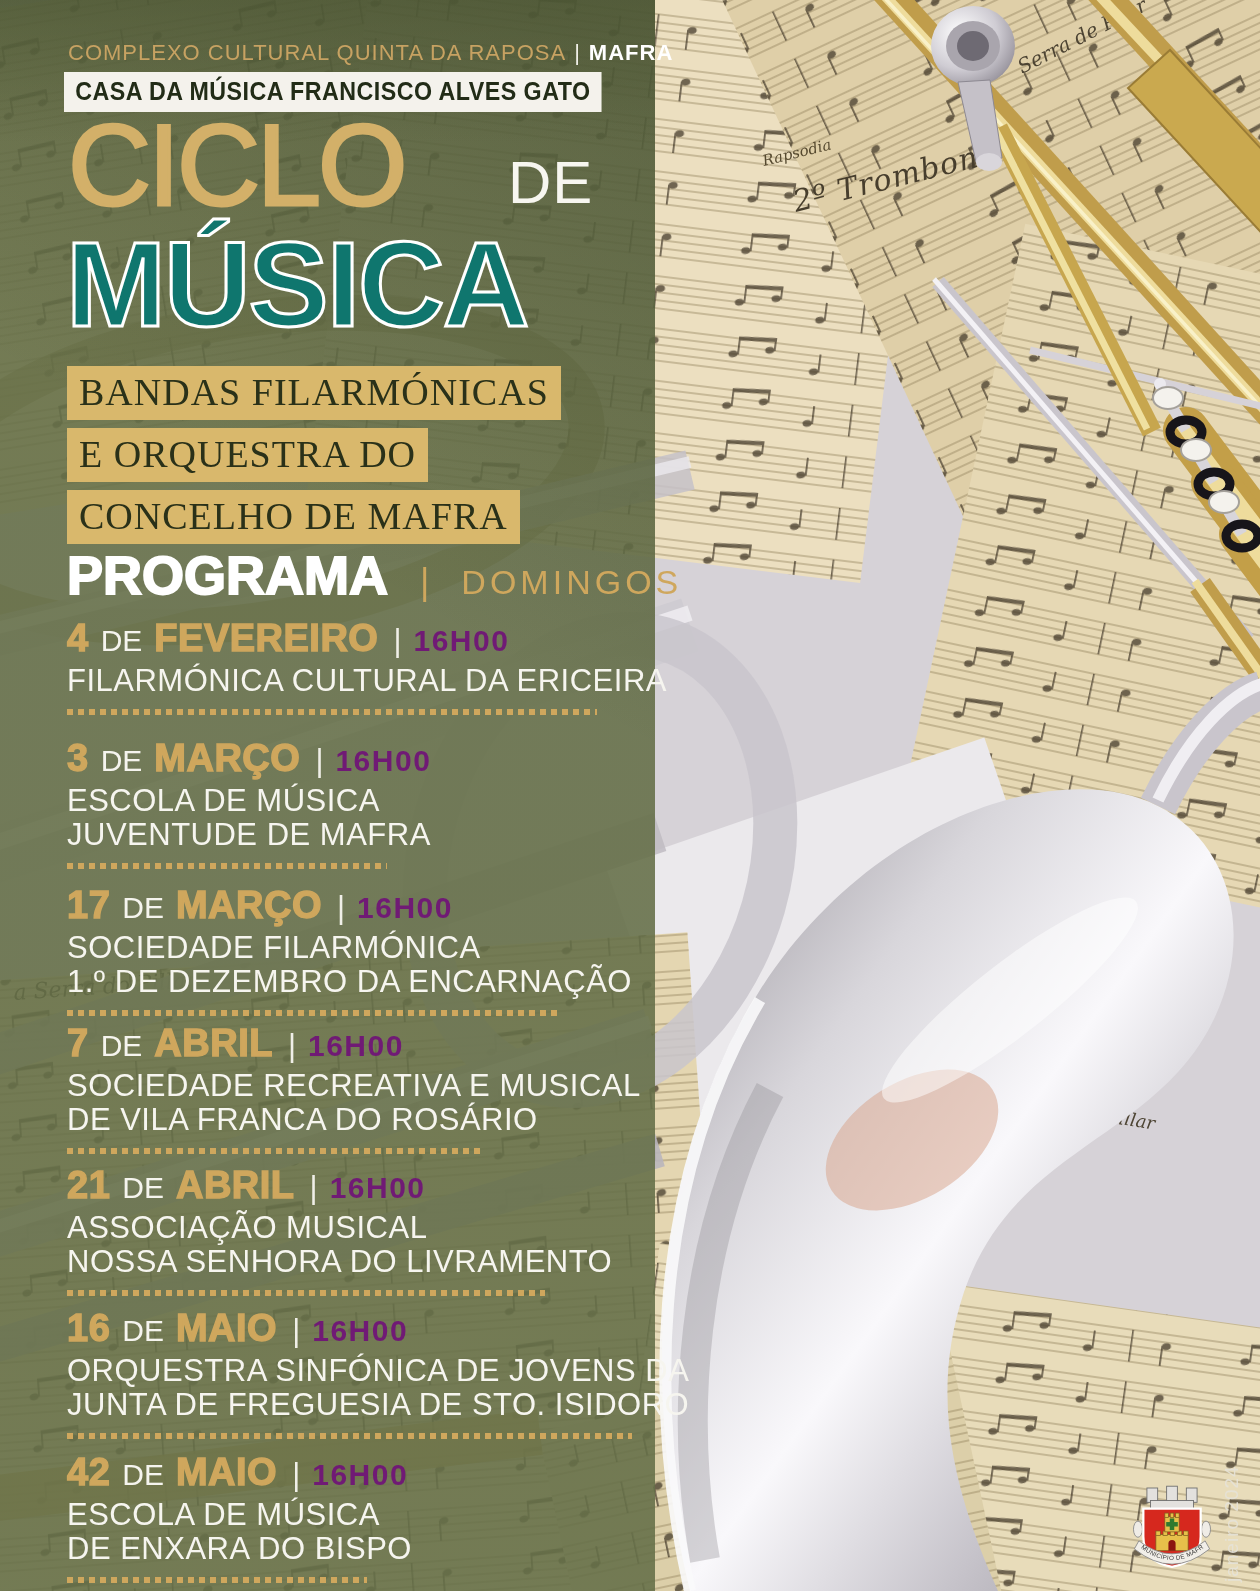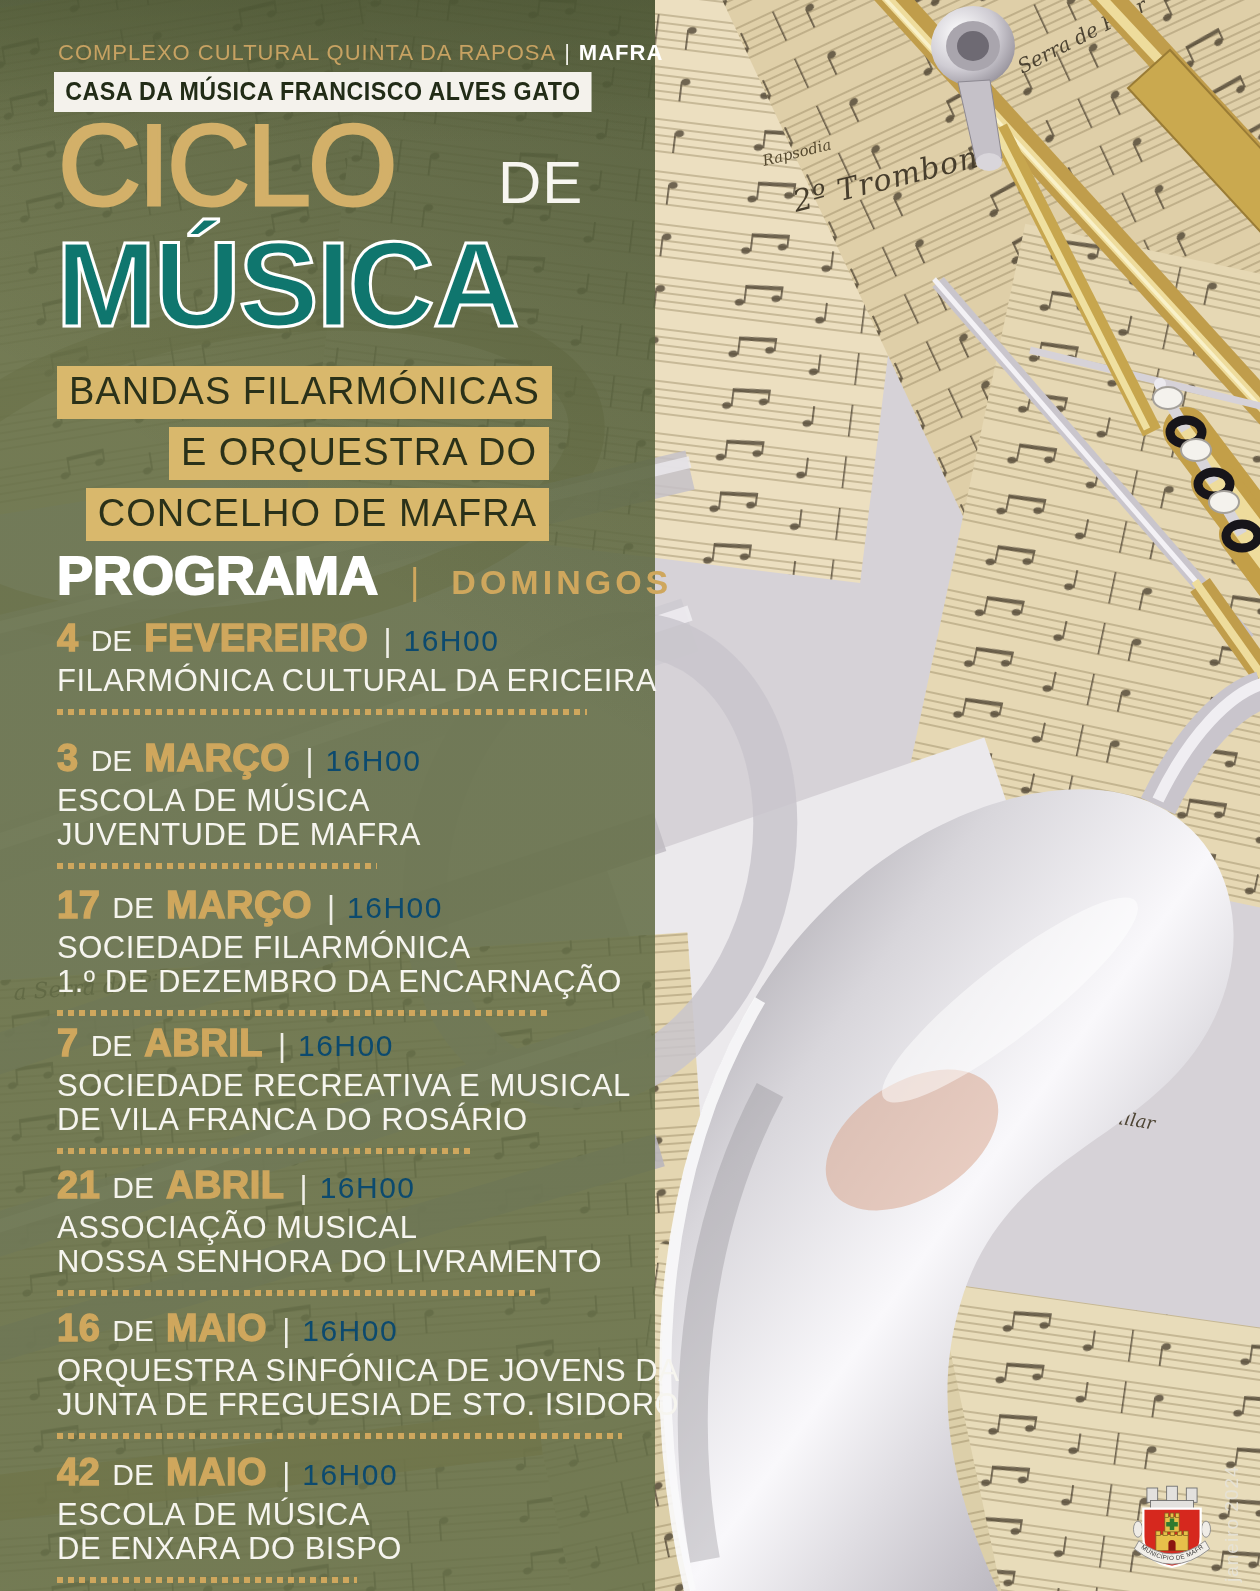--- a/index.html
+++ b/index.html
@@ -4,58 +4,58 @@
 <style>
   html,body{margin:0;padding:0;background:#222;}
   .poster{position:relative;width:1260px;height:1591px;overflow:hidden;
           font-family:"Liberation Sans", sans-serif;background:#d6d2d7;}
   .photo{position:absolute;left:0;top:0;width:1260px;height:1591px;display:block;}
   .overlay{position:absolute;left:0;top:0;width:655px;height:1591px;
     background:
       linear-gradient(180deg, rgba(70,80,46,.45) 0%, rgba(70,80,46,0) 9%),
       linear-gradient(211deg, rgba(28,38,18,.25) 4%, rgba(28,38,18,0) 38%),
       linear-gradient(0deg, rgba(101,111,72,.885), rgba(101,111,72,.885));}
-  .content{position:absolute;left:0;top:0;width:655px;height:1591px;color:#f5f4ee;}
+  .content{position:absolute;left:10px;top:0;width:655px;height:1591px;color:#f5f4ee;}
 
   .topline{position:absolute;left:58px;top:40px;font-size:22px;letter-spacing:1px;
     color:#c7a262;font-weight:500;white-space:nowrap;}
   .topline .pipe{color:#f0efe8;font-weight:300;margin:0 8px;}
   .topline .city{color:#ffffff;font-weight:800;}
 
   .banner{position:absolute;left:54px;top:72px;background:#f4f2ec;color:#222c17;
     font-size:25px;font-weight:800;letter-spacing:.5px;padding:5px 12px 6px;
     white-space:nowrap;transform:scaleX(.93);transform-origin:left top;}
 
   .word-ciclo{position:absolute;left:58px;top:102px;font-size:115px;line-height:1.1;
     font-weight:400;color:#d3b069;letter-spacing:-3px;-webkit-text-stroke:3px #d3b069;}
   .word-de{position:absolute;left:498px;top:148px;font-size:60px;font-weight:300;
     color:#f7f6f0;letter-spacing:1px;}
   .word-musica{position:absolute;left:56px;top:218px;font-size:120px;line-height:1.1;
     font-weight:900;color:#0f766e;letter-spacing:-2px;-webkit-text-stroke:3px #ffffff;}
 
-  .subtitle{position:absolute;left:57px;top:366px;width:492px;text-align:right;}
+  .subtitle{position:absolute;left:57px;top:366px;width:492px;text-align:left;font-family:Liberation Serif, serif;}
   .subtitle .line{display:inline-block;background:#d9b86c;color:#2a3119;
     font-size:38px;font-weight:500;letter-spacing:1px;padding:4px 12px 6px;
     margin-bottom:8px;white-space:nowrap;}
 
   .program-head{position:absolute;left:57px;top:544px;display:flex;align-items:baseline;gap:32px;}
   .program-head .main{font-size:54px;font-weight:900;color:#ffffff;
     -webkit-text-stroke:2px #ffffff;letter-spacing:0;}
   .program-head .pipe{font-size:36px;font-weight:300;color:#cfa75d;}
-  .program-head .days{font-size:34px;font-weight:700;color:#cfa75d;letter-spacing:4px;}
+  .program-head .days{font-size:34px;font-weight:400;color:#cfa75d;letter-spacing:4px;}
 
   .event{position:absolute;left:57px;}
   .e1{top:615px}.e2{top:735px}.e3{top:882px}.e4{top:1020px}
   .e5{top:1162px}.e6{top:1305px}.e7{top:1449px}
   .dateline{display:flex;align-items:baseline;gap:12px;line-height:46px;white-space:nowrap;}
   .dateline .day,.dateline .month{font-size:38px;font-weight:800;color:#cfa75d;
     -webkit-text-stroke:1.4px #cfa75d;letter-spacing:.5px;}
   .dateline .de{font-size:30px;font-weight:300;color:#f5f4ee;}
   .dateline .pipe{font-size:31px;font-weight:200;color:#f0efe8;margin-left:3px;}
-  .dateline .time{font-size:30px;font-weight:400;color:#0c4a6e;letter-spacing:1.5px;}
+  .dateline .time{font-size:30px;font-weight:700;color:#701a75;letter-spacing:1.5px;}
   .venue{font-size:31px;font-weight:300;color:#f6f5ef;letter-spacing:.5px;
     line-height:34px;margin-top:0;white-space:nowrap;}
   .venue:empty{display:none;}
   .dots{height:6px;margin-top:11px;
     background-image:repeating-linear-gradient(to right,#cfa75d 0 6px,transparent 6px 11px);}
   .e1 .dots{width:530px}.e2 .dots{width:320px}.e3 .dots{width:492px}
   .e4 .dots{width:415px}.e5 .dots{width:478px}.e6 .dots{width:565px}.e7 .dots{width:300px}
 
   .edition{position:absolute;left:1221px;top:1462px;height:120px;
     writing-mode:vertical-rl;transform:rotate(180deg);font-size:19px;

